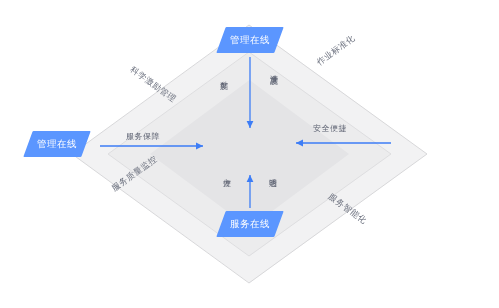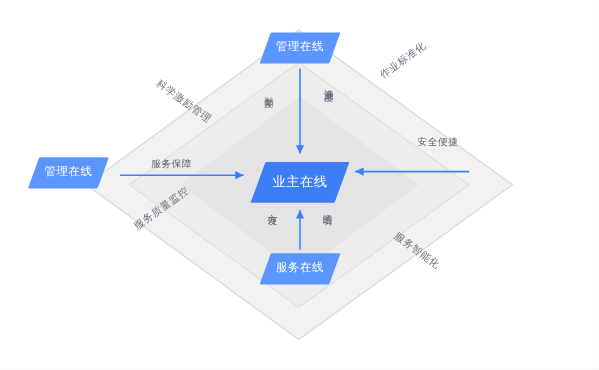--- a/index.html
+++ b/index.html
@@ -110,24 +110,20 @@
       <line x1="250" y1="57" x2="250" y2="128"></line>
       <polygon points="250,128 246.6,121 253.4,121" fill="#3d7df6" stroke="none"></polygon>
     </g>
 
     <g stroke="#3d7df6" stroke-width="1.3" fill="none">
       <line x1="250" y1="208" x2="250" y2="175"></line>
       <polygon points="250,175 246.6,182 253.4,182" fill="#3d7df6" stroke="none"></polygon>
     </g>
   </svg>
 
-  <div class="node n-center">
-    <div class="skewbg"></div>
-    <span>业主在线</span>
-  </div>
 
   <div class="node n-top">
     <div class="skewbg"></div>
     <span>管理在线</span>
   </div>
 
 
   <div class="node n-left">
     <div class="skewbg"></div>
     <span>管理在线</span>
@@ -137,20 +133,20 @@
     <div class="skewbg"></div>
     <span>服务在线</span>
   </div>
 
   <div class="spoke vert" style="left:217px;top:74px;">黏度</div>
   <div class="spoke vert" style="left:267px;top:68px;">满意度</div>
   <div class="spoke vert" style="left:220px;top:172px;">方便</div>
   <div class="spoke vert" style="left:266px;top:172px;">透明</div>
 
   <div class="spoke" style="left:126px;top:131px;font-family:Liberation Serif, serif;">服务保障</div>
-  <div class="spoke" style="left:313px;top:113px;margin-left:35px;">安全便捷</div>
+  <div class="spoke" style="left:313px;top:123px;">安全便捷</div>
 
   <div class="olabel" style="left:131px;top:63px;transform:rotate(36deg);">科学激励管理</div>
   <div class="olabel" style="left:318px;top:58px;transform:rotate(-36deg);">作业标准化</div>
   <div class="olabel" style="left:113px;top:184px;transform:rotate(-36deg);">服务质量监控</div>
   <div class="olabel" style="left:329px;top:190px;transform:rotate(36deg);">服务智能化</div>
 
 </div>
 
 </body></html>

